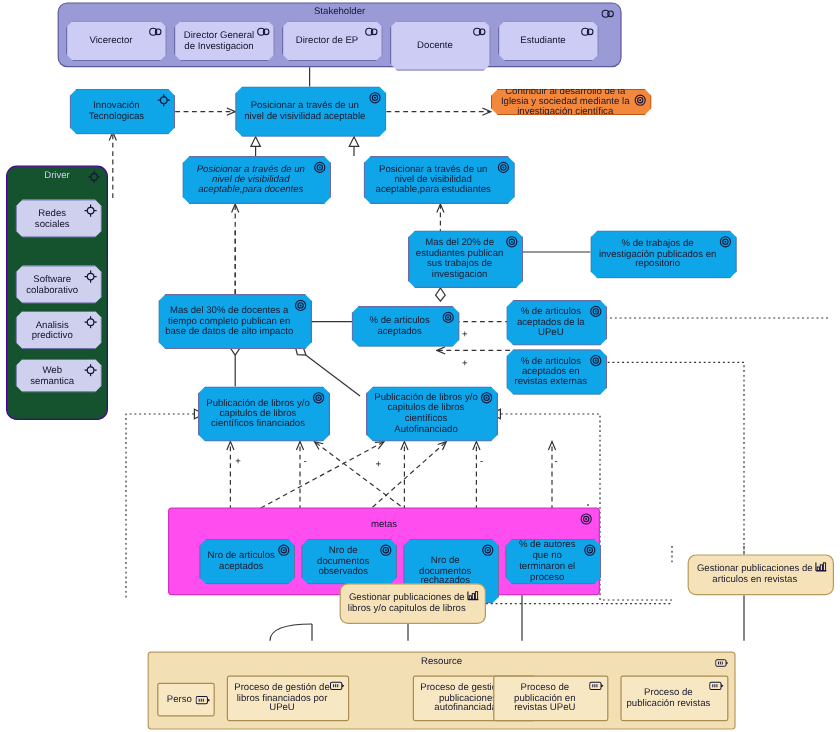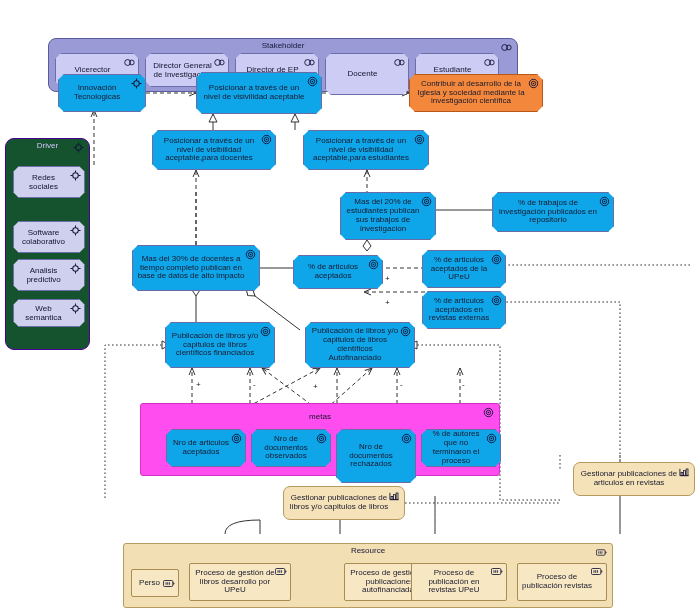--- a/index.html
+++ b/index.html
@@ -61,21 +61,21 @@
   .grp .gico{position:absolute;top:3px;right:5px;width:11px;height:11px;}
 
   .grp-stake{
     background:#9a9ad6;border:1px solid #5a5a9c;border-radius:8px;
   }
   .grp-driver{
     background:#14532d;border:1px solid #4a0092;border-radius:9px;
   }
   .grp-driver .gtitle{color:#d8c8ff;}
   .grp-metas{
-    background:#ff4df0;border:1px solid #d62fc4;border-radius:3px;
+    background:#ff4df0;border:1px solid #d62fc4;border-radius:3px;margin-top:20px;
   }
   .grp-metas .gtitle{color:#14142e;}
   .grp-res{
     background:#f3dfb4;border:1px solid #b79a60;border-radius:3px;
   }
 
   
   .stk{
     position:absolute;background:#ccccf5;border:1px solid #6d6daa;
     clip-path:polygon(6px 0,calc(100% - 6px) 0,100% 6px,100% calc(100% - 6px),calc(100% - 6px) 100%,6px 100%,0 calc(100% - 6px),0 6px);
@@ -164,21 +164,21 @@
       <path d="M620,496 L620,534"></path>
 
       <path d="M405,503 L560,503" stroke-dasharray="1.6,2.4"></path>
 
       <path d="M560,455 L560,470" stroke-dasharray="1.6,2.4"></path>
       <path d="M620,455 L620,470" stroke-dasharray="1.6,2.4"></path>
       <path d="M490,420 L490,470" stroke-dasharray="1.6,2.4"></path>
     </g>
   </svg>
 
-  <div class="grp grp-stake" style="left:48px;top:2px;width:470px;height:54px;margin-top:36px;">
+  <div class="grp grp-stake" style="left:48px;top:2px;width:470px;height:54px;">
     <div class="gtitle">Stakeholder</div>
     <svg class="gico" viewBox="0 0 12 12">
       <circle cx="4" cy="6" r="3.2" fill="none" stroke="#16163a" stroke-width="1"></circle>
       <rect x="6" y="3.4" width="5" height="5.2" rx="2.4" fill="none" stroke="#16163a" stroke-width="1"></rect>
     </svg>
 
     <div class="stk" style="left:6px;top:14px;width:84px;height:34px;">
       <span class="lbl">Vicerector</span>
       <svg class="ico" viewBox="0 0 12 12">
           <circle cx="4" cy="6" r="3.2" fill="none" stroke="#16163a" stroke-width="1"></circle>
@@ -304,21 +304,21 @@
 
     <div class="node sq" style="left:7px;top:25px;width:48px;height:28px;padding:2px 14px 2px 3px;">
       <span class="lbl">Perso</span>
       <svg class="ico" viewBox="0 0 14 10" style="width:12px;height:9px;top:9px;">
           <rect x="0.5" y="1.5" width="11" height="7" rx="1.4" fill="none" stroke="#16163a" stroke-width="1"></rect>
           <path d="M3.5,3.5 L3.5,6.5 M5.5,3.5 L5.5,6.5 M7.5,3.5 L7.5,6.5" stroke="#16163a" stroke-width="1"></path>
           <path d="M11.5,4 L13.2,5 L11.5,6" fill="none" stroke="#16163a" stroke-width="1"></path>
         </svg>
     </div>
     <div class="node sq" style="left:65px;top:19px;width:102px;height:38px;">
-      <span class="lbl">Proceso de gestión de libros desarrollo por UPeU</span>
+      <span class="lbl">Proceso de gestión de libros financiados por UPeU</span>
       <svg class="ico" viewBox="0 0 14 10" style="width:12px;height:9px;">
           <rect x="0.5" y="1.5" width="11" height="7" rx="1.4" fill="none" stroke="#16163a" stroke-width="1"></rect>
           <path d="M3.5,3.5 L3.5,6.5 M5.5,3.5 L5.5,6.5 M7.5,3.5 L7.5,6.5" stroke="#16163a" stroke-width="1"></path>
           <path d="M11.5,4 L13.2,5 L11.5,6" fill="none" stroke="#16163a" stroke-width="1"></path>
         </svg>
     </div>
     <div class="node sq" style="left:175px;top:19px;width:102px;height:38px;margin-left:45px;">
       <span class="lbl">Proceso de gestión de publicaciones autofinanciadas</span>
       <svg class="ico" viewBox="0 0 14 10" style="width:12px;height:9px;">
           <rect x="0.5" y="1.5" width="11" height="7" rx="1.4" fill="none" stroke="#16163a" stroke-width="1"></rect>
@@ -354,30 +354,30 @@
 
   <div class="node oct" style="left:196px;top:72px;width:126px;height:42px;">
     <span class="lbl">Posicionar a través de un nivel de visivilidad aceptable</span>
     <svg class="ico" viewBox="0 0 12 12">
         <circle cx="6" cy="6" r="4.6" fill="none" stroke="#16163a" stroke-width="1"></circle>
         <circle cx="6" cy="6" r="2.4" fill="none" stroke="#16163a" stroke-width="1"></circle>
         <circle cx="6" cy="6" r="0.9" fill="#16163a"></circle>
       </svg>
   </div>
 
-  <div class="node oct orange" style="left:409px;top:74px;width:134px;height:38px;">
+  <div class="node oct orange" style="left:409px;top:74px;width:134px;height:22px;">
     <span class="lbl">Contribuir al desarrollo de la Iglesia y  sociedad mediante la investigación científica</span>
     <svg class="ico" viewBox="0 0 12 12">
         <circle cx="6" cy="6" r="4.6" fill="none" stroke="#16163a" stroke-width="1"></circle>
         <circle cx="6" cy="6" r="2.4" fill="none" stroke="#16163a" stroke-width="1"></circle>
         <circle cx="6" cy="6" r="0.9" fill="#16163a"></circle>
       </svg>
   </div>
 
-  <div class="node oct" style="left:152px;top:130px;width:124px;height:40px;">
+  <div class="node oct" style="left:152px;top:130px;width:124px;height:40px;font-style:italic;">
     <span class="lbl">Posicionar a través de un nivel de visibilidad aceptable,para docentes</span>
     <svg class="ico" viewBox="0 0 12 12">
         <circle cx="6" cy="6" r="4.6" fill="none" stroke="#16163a" stroke-width="1"></circle>
         <circle cx="6" cy="6" r="2.4" fill="none" stroke="#16163a" stroke-width="1"></circle>
         <circle cx="6" cy="6" r="0.9" fill="#16163a"></circle>
       </svg>
   </div>
 
   <div class="node oct" style="left:303px;top:130px;width:126px;height:40px;">
     <span class="lbl">Posicionar a través de un nivel de visibilidad aceptable,para estudiantes</span>

